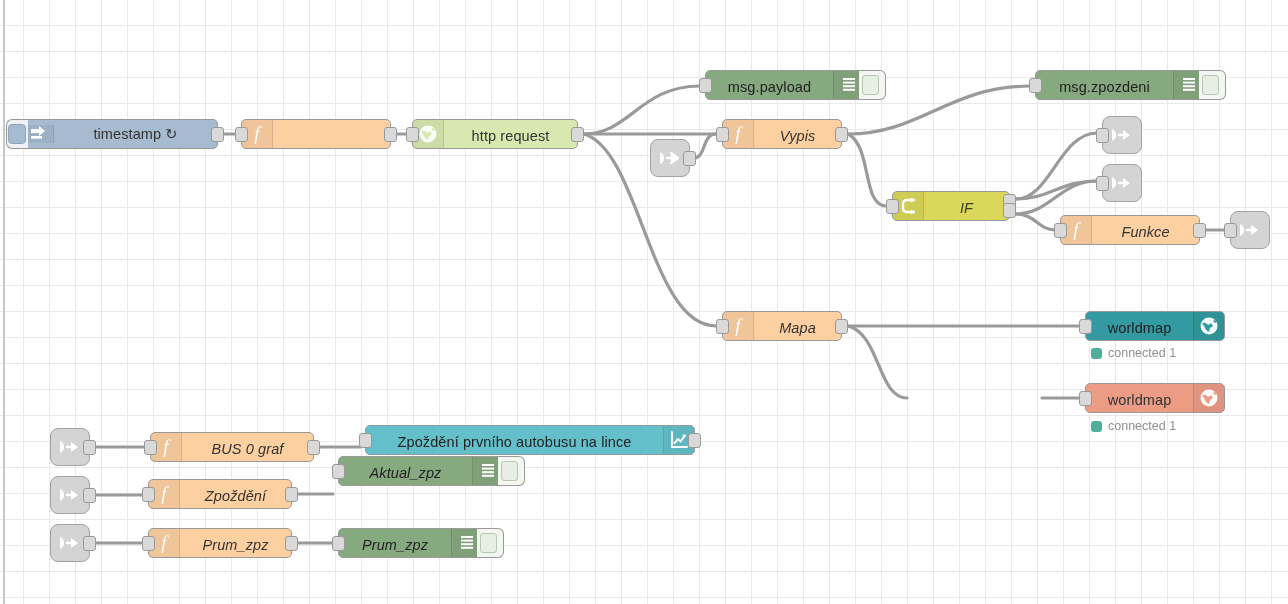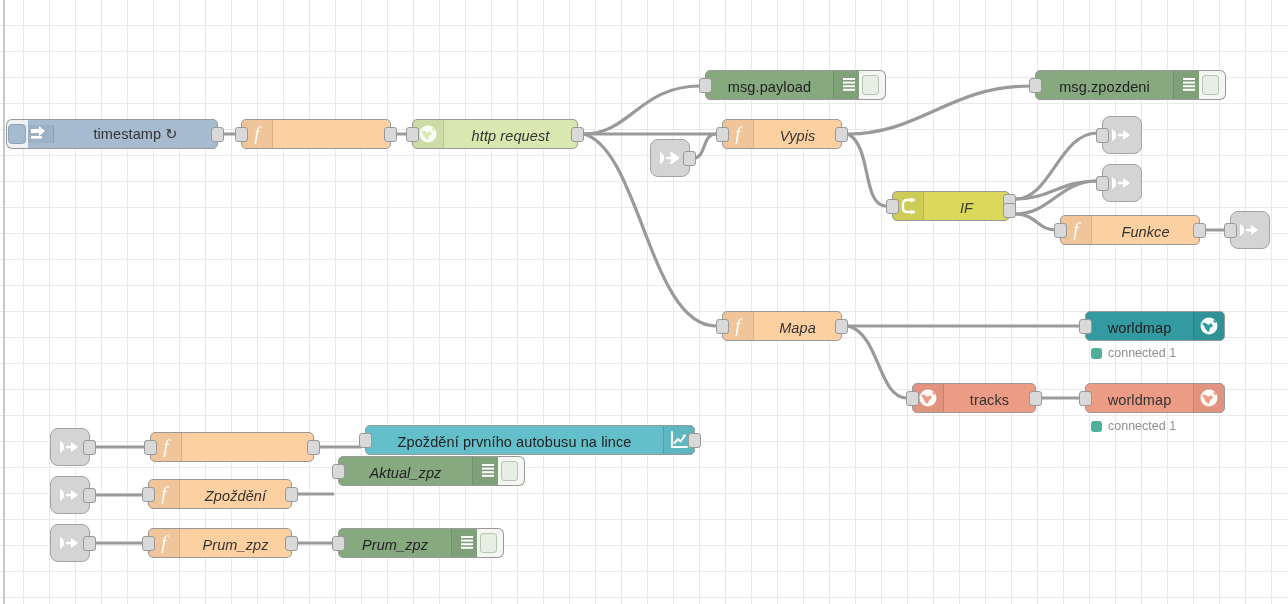--- a/index.html
+++ b/index.html
@@ -270,21 +270,21 @@
   <div class="node n-function" style="left:241px; top:119px; width:150px;">
     <span class="icon-box">
       <svg class="gly" width="18" height="20" viewBox="0 0 18 20">
         <text x="9" y="16" font-family="Liberation Serif, serif" font-size="19" font-style="italic" fill="#ffffff" text-anchor="middle">f</text>
       </svg>
     </span>
     <span class="port in"></span>
     <span class="port out"></span>
   </div>
 
-  <div class="node n-http" style="left:412px; top:119px; width:166px;font-style:italic;">
+  <div class="node n-http" style="left:412px; top:119px; width:166px;">
     <span class="icon-box">
       <svg class="gly" width="20" height="20" viewBox="0 0 20 20">
         <circle cx="10" cy="10" r="8.5" fill="#ffffff" opacity="0.92"></circle>
         <path d="M3 7 q3 -1 5 1 t4 -1 l2 3 -3 2 -1 4 -3 -2 -2 -4 z" fill="#d8e8b0"></path>
         <path d="M14 4 l3 1 -1 2 -2 -1 z" fill="#d8e8b0"></path>
       </svg>
     </span>
     <span class="label">http request</span>
     <span class="port in"></span>
     <span class="port out"></span>
@@ -426,42 +426,30 @@
         <path d="M14.5 4 l3 1 -1 2 -2 -1 z" fill="#329aa0"></path>
       </svg>
     </span>
     <span class="port in"></span>
   </div>
   <div class="status" style="left:1091px; top:346px;">
     <span class="dot"></span>
     <span>connected 1</span>
   </div>
 
-  <div class="node n-worldmap-red" style="left:912px; top:383px; width:124px;">
-    <span class="icon-box">
+
+  <div class="node n-worldmap-red" style="left:1085px; top:383px; width:140px;">
+    <span class="label">worldmap</span>
+    <span class="icon-box right">
       <svg class="gly" width="20" height="20" viewBox="0 0 20 20">
         <circle cx="10" cy="10" r="8.5" fill="#ffffff" opacity="0.95"></circle>
         <path d="M3 7 q3 -1 5 1 t4 -1 l2 3 -3 2 -1 4 -3 -2 -2 -4 z" fill="#ec9b85"></path>
         <path d="M14.5 4 l3 1 -1 2 -2 -1 z" fill="#ec9b85"></path>
       </svg>
     </span>
-    <span class="label">tracks</span>
-    <span class="port in"></span>
-    <span class="port out"></span>
-  </div>
-
-  <div class="node n-worldmap-red" style="left:1085px; top:383px; width:140px;">
-    <span class="label">worldmap</span>
-    <span class="icon-box right">
-      <svg class="gly" width="20" height="20" viewBox="0 0 20 20">
-        <circle cx="10" cy="10" r="8.5" fill="#ffffff" opacity="0.95"></circle>
-        <path d="M3 7 q3 -1 5 1 t4 -1 l2 3 -3 2 -1 4 -3 -2 -2 -4 z" fill="#ec9b85"></path>
-        <path d="M14.5 4 l3 1 -1 2 -2 -1 z" fill="#ec9b85"></path>
-      </svg>
-    </span>
     <span class="port in"></span>
   </div>
   <div class="status" style="left:1091px; top:419px;">
     <span class="dot"></span>
     <span>connected 1</span>
   </div>
 
   <div class="node link-node n-link" style="left:50px; top:428px;">
     <span class="icon-box">
       <svg class="gly" width="24" height="20" viewBox="0 0 24 20">
@@ -472,20 +460,21 @@
     </span>
     <span class="port out"></span>
   </div>
 
   <div class="node n-function" style="left:150px; top:432px; width:164px;">
     <span class="icon-box">
       <svg class="gly" width="18" height="20" viewBox="0 0 18 20">
         <text x="9" y="16" font-family="Liberation Serif, serif" font-size="19" font-style="italic" fill="#ffffff" text-anchor="middle">f</text>
       </svg>
     </span>
+    <span class="label italic">BUS 0 graf</span>
     <span class="port in"></span>
     <span class="port out"></span>
   </div>
 
   <div class="node n-chart" style="left:365px; top:425px; width:330px;">
     <span class="label">Zpoždění prvního autobusu na lince</span>
     <span class="icon-box right">
       <svg class="gly" width="20" height="20" viewBox="0 0 20 20">
         <path d="M3 2 v15 h15" stroke="#ffffff" stroke-width="1.8" fill="none" stroke-linecap="round"></path>
         <path d="M5.5 13 l3.5 -4 2.5 2.5 4.5 -6" stroke="#ffffff" stroke-width="1.9" fill="none" stroke-linecap="round" stroke-linejoin="round"></path>

